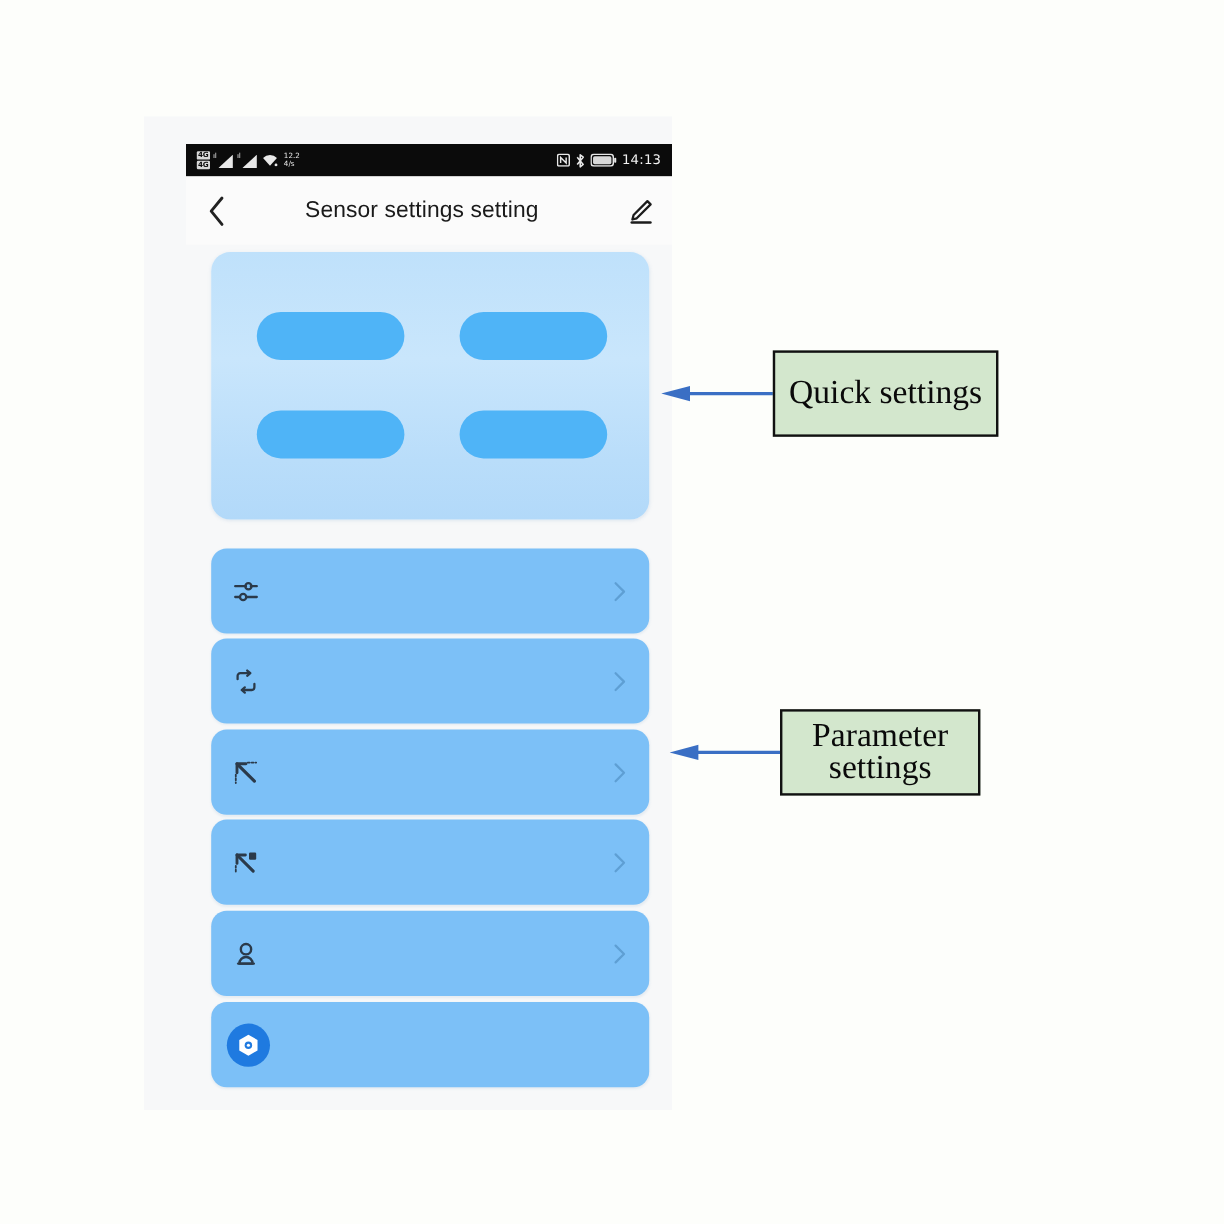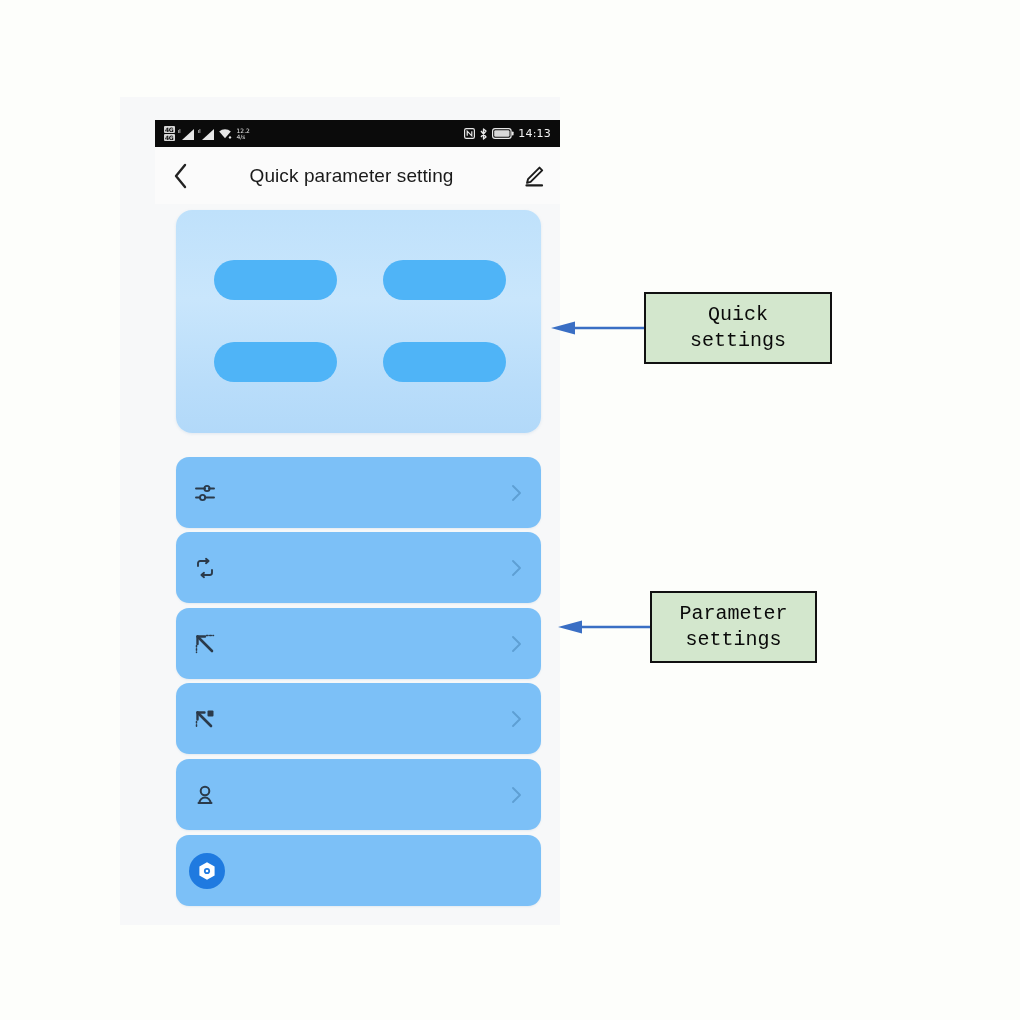--- a/index.html
+++ b/index.html
@@ -235,22 +235,22 @@
   .callout-box {
     position: absolute;
     background: #d3e7cd;
     border: 2px solid #111111;
     box-sizing: border-box;
     display: flex;
     align-items: center;
     justify-content: center;
     text-align: center;
     color: #0a0a0a;
-    font-family: Liberation Mono, monospace;
-    font-size: 20px;
+    font-family: Liberation Serif, serif;
+    font-size: 28px;
     line-height: 26px;
     padding: 4px 8px;
   }
   #callout-quick {
     left: 644px;
     top: 292px;
     width: 188px;
     height: 72px;
   }
   #callout-param {
@@ -316,21 +316,21 @@
       <span class="sb-time">14:13</span>
     </div>
   </div>
 
   <div id="app-header">
     <div id="back-btn">
       <svg width="15" height="26" viewBox="0 0 15 26">
         <path d="M12 2 L3 13 L12 24" fill="none" stroke="#222222" stroke-width="2.4" stroke-linecap="round" stroke-linejoin="round"></path>
       </svg>
     </div>
-    <div id="header-title">Quick parameter setting</div>
+    <div id="header-title">Sensor settings setting</div>
     <div id="edit-btn">
       <svg width="24" height="24" viewBox="0 0 24 24">
         <path d="M17.5 3.6 L20.2 6.3 L8.6 17.9 L5 18.9 L6 15.2 Z" fill="none" stroke="#1c1c1c" stroke-width="1.9" stroke-linejoin="round"></path>
         <line x1="4.5" y1="21.4" x2="20" y2="21.4" stroke="#1c1c1c" stroke-width="2.2" stroke-linecap="round"></line>
       </svg>
     </div>
   </div>
 
   <div id="content">
 

